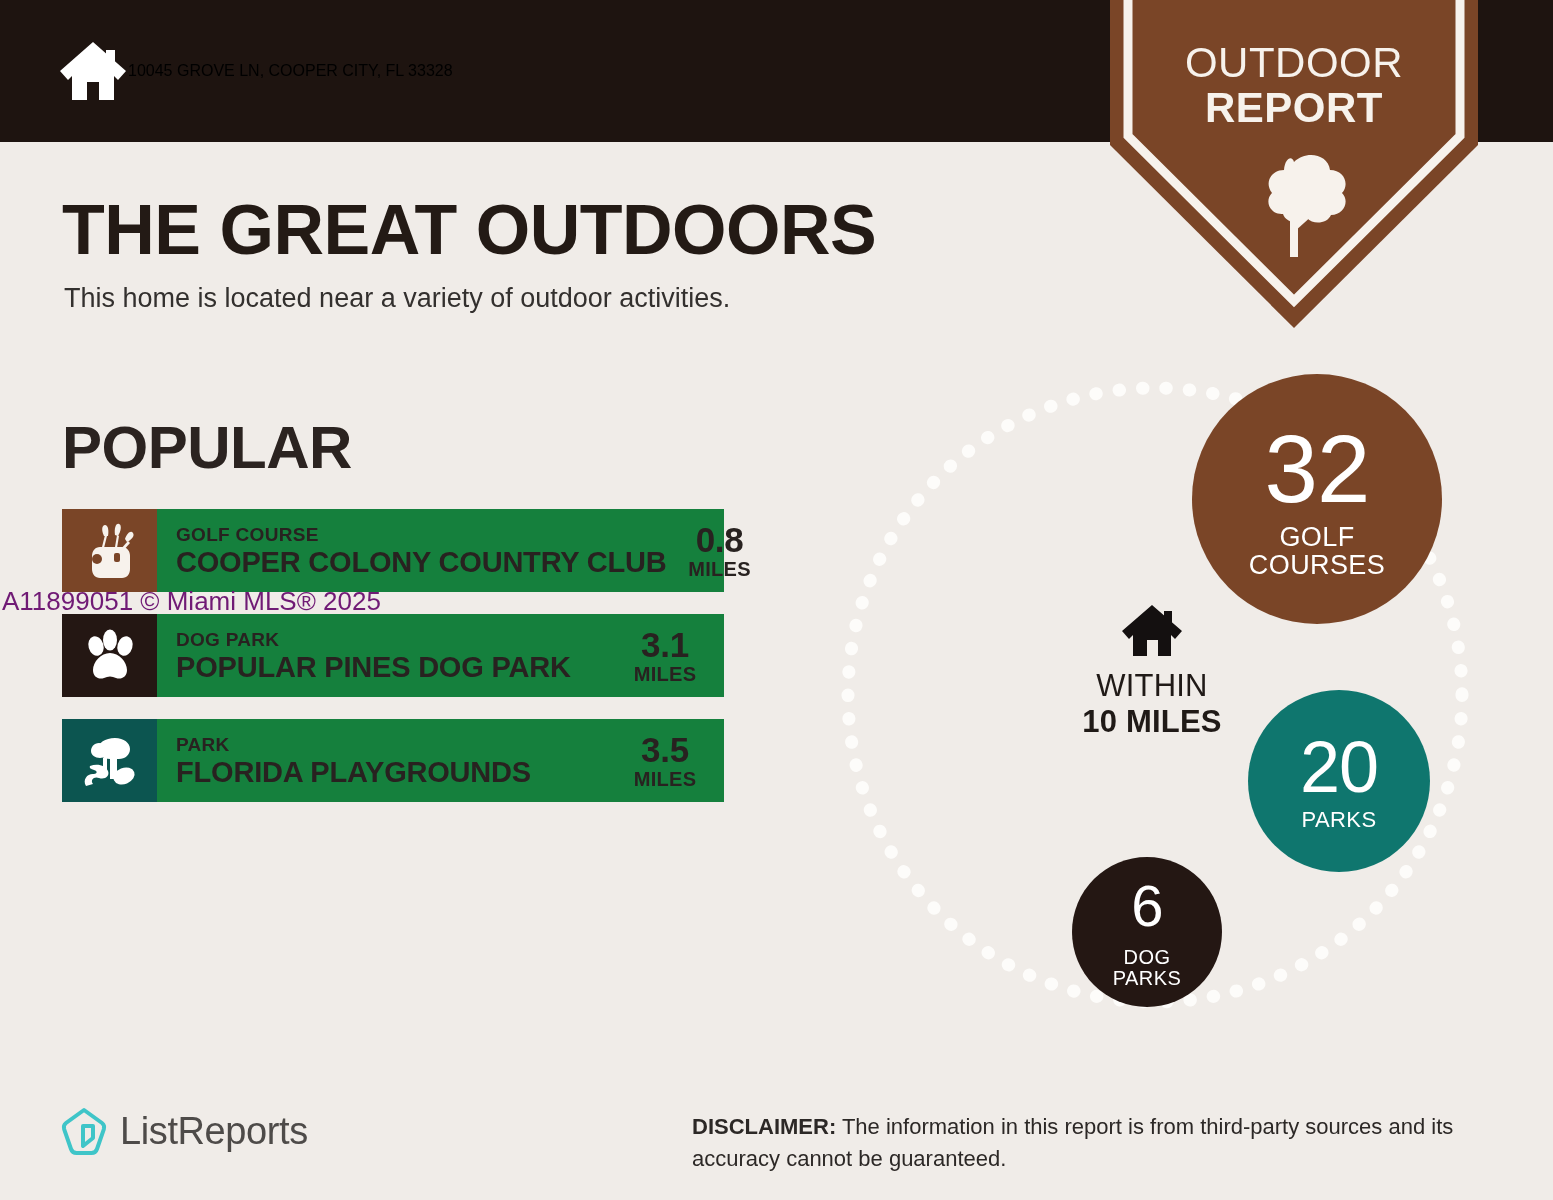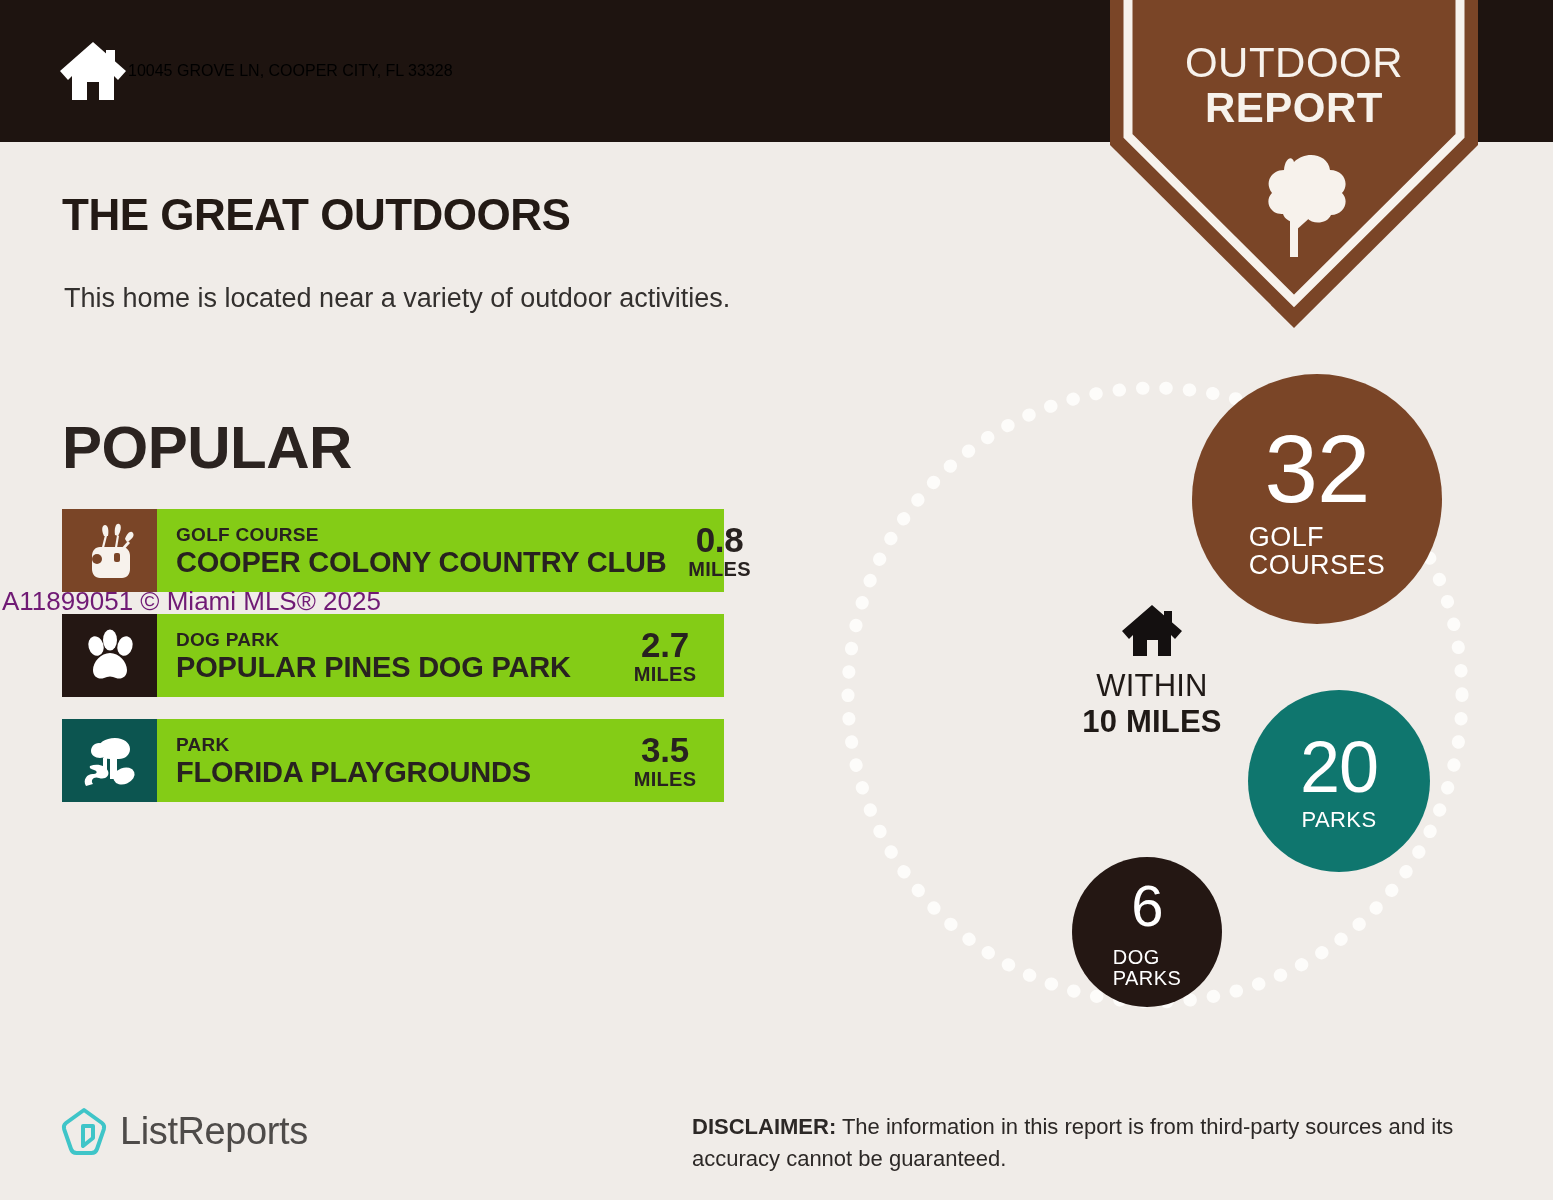--- a/index.html
+++ b/index.html
@@ -48,21 +48,21 @@
     font-size: 42px;
     line-height: 45px;
     letter-spacing: 0.5px;
   }
   .badge-text .l2 { font-weight: bold; }
 
   
   .main-title {
     position: absolute;
     left: 62px; top: 190px;
-    font-size: 44px;
+    font-size: 70px;
     font-weight: bold;
     color: #231a15;
     letter-spacing: -0.5px;
     white-space: nowrap;
   }
   .subtitle {
     position: absolute;
     left: 64px; top: 283px;
     font-size: 27px;
     color: #33302e;
@@ -83,21 +83,21 @@
     position: absolute;
     left: 62px; top: 509px;
     width: 662px;
   }
   .poi-row {
     position: relative;
     display: flex;
     align-items: stretch;
     height: 83px;
     margin-bottom: 22px;
-    background: #84cc16;
+    background: #15803d;
   }
   .poi-icon {
     width: 95px;
     min-width: 95px;
     height: 83px;
     display: flex;
     align-items: center;
     justify-content: center;
   }
   .poi-icon svg { display: block; }
@@ -166,21 +166,21 @@
   .dotted-circle { position: absolute; left: 0; top: 0; }
 
   .bubble {
     position: absolute;
     border-radius: 50%;
     display: flex;
     flex-direction: column;
     align-items: center;
     justify-content: center;
     color: #ffffff;
-    text-align: left;
+    text-align: center;
   }
   .bubble .num {
     font-weight: normal;
     line-height: 0.95;
     letter-spacing: -1px;
   }
   .bubble .lbl {
     font-weight: normal;
     line-height: 1.02;
     letter-spacing: 0.4px;
@@ -331,21 +331,21 @@
           <ellipse cx="28" cy="11" rx="7" ry="10.5" fill="#ffffff"></ellipse>
           <ellipse cx="43" cy="17" rx="7.5" ry="10" fill="#ffffff" transform="rotate(16 43 17)"></ellipse>
           <path fill="#ffffff" d="M28 24 c9 0 17 9 17 17 c0 7 -6 10 -11 8 c-4 -2 -8 -2 -12 0 c-5 2 -11 -1 -11 -8 c0 -8 8 -17 17 -17 z"></path>
         </svg>
       </div>
       <div class="poi-text">
         <div class="poi-cat">DOG PARK</div>
         <div class="poi-name">POPULAR PINES DOG PARK</div>
       </div>
       <div class="poi-dist">
-        <div class="poi-dist-val">2.7</div>
+        <div class="poi-dist-val">3.1</div>
         <div class="poi-dist-unit">MILES</div>
       </div>
     </div>
 
     <div class="poi-row">
       <div class="poi-icon" style="background:#0c5550">
         <svg width="56" height="54" viewBox="0 0 56 54">
           <path fill="#ffffff" d="M33 4 c9 0 15 5 15 11 c0 6 -5 10 -11 10 l-2 0 l0 20 l-7 0 l0 -20 c-7 0 -12 -4 -12 -10 c0 -6 7 -11 17 -11 z"></path>
           <path fill="#ffffff" d="M17 9 c6 0 9 4 9 8 c0 4 -4 7 -8 7 c-5 0 -9 -3 -9 -7 c0 -4 3 -8 8 -8 z"></path>
           <path fill="#ffffff" d="M21 24 l4 0 l0 12 l-4 0 z"></path>

